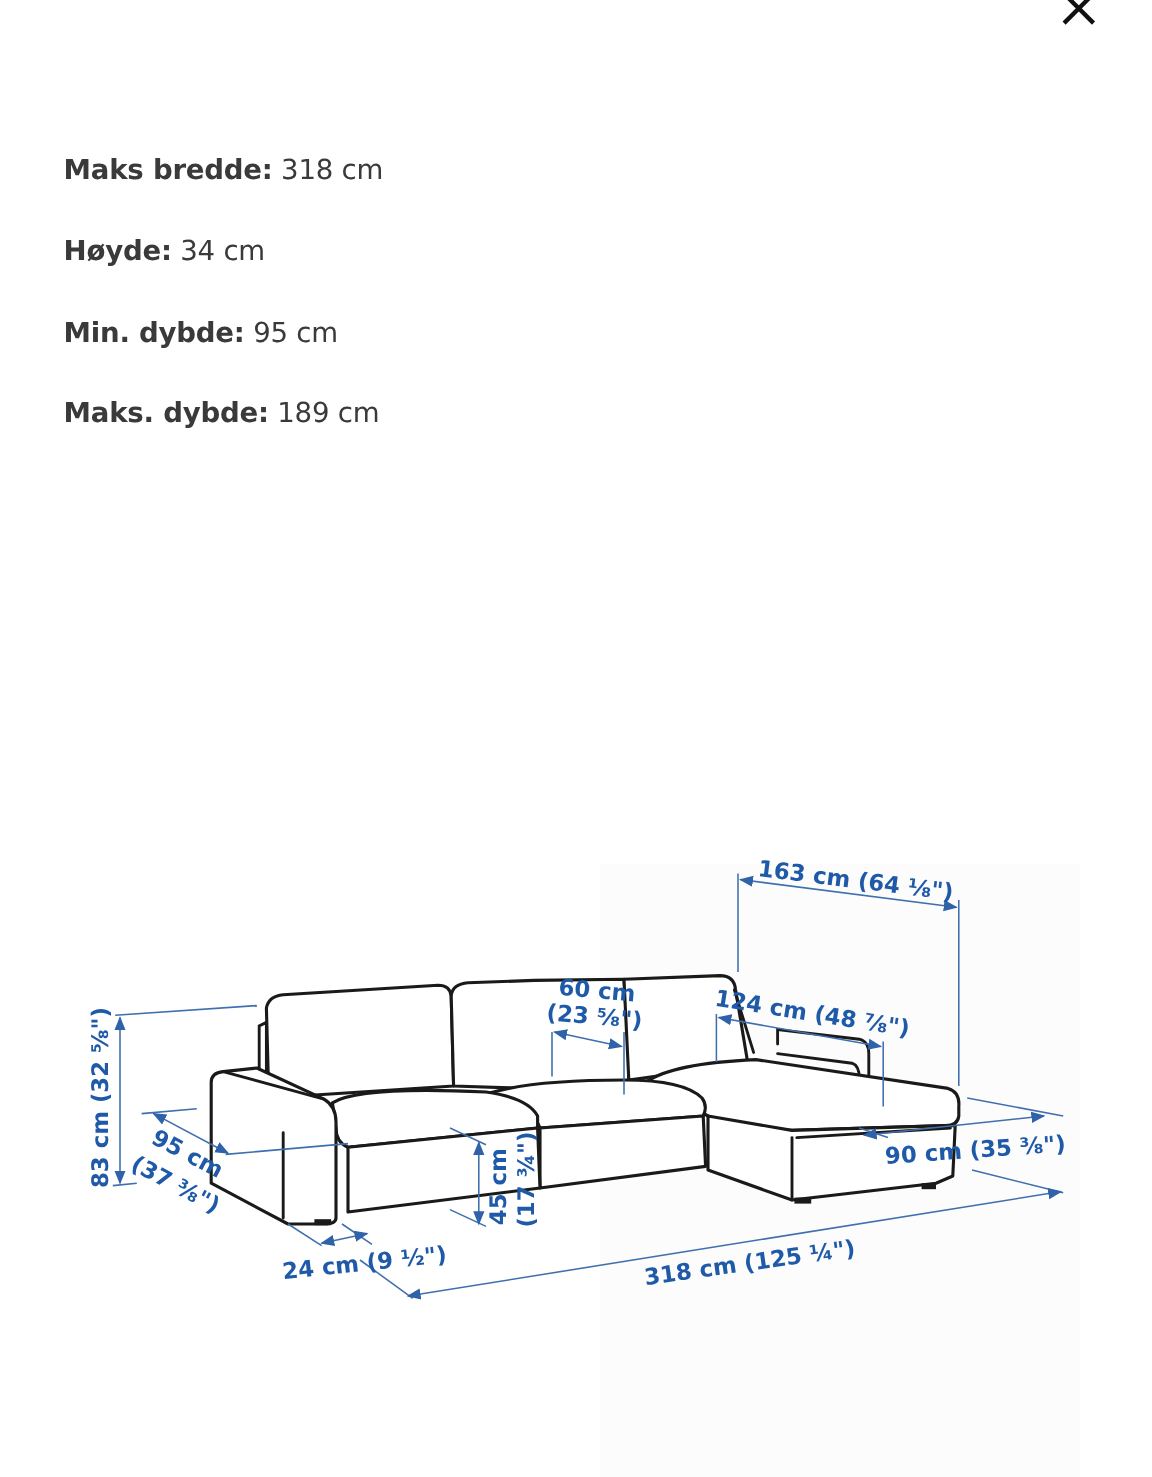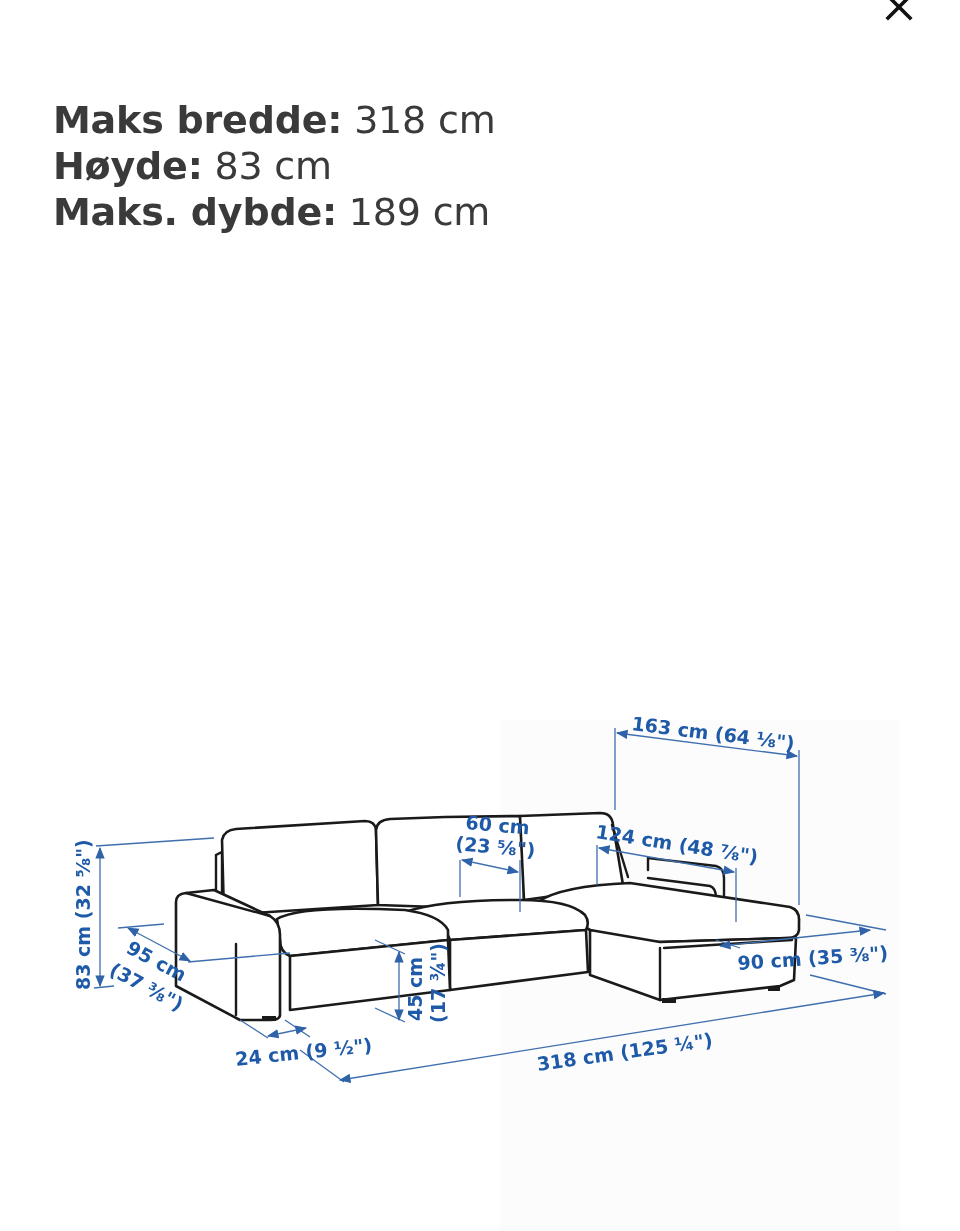--- a/index.html
+++ b/index.html
@@ -1,20 +1,20 @@
 <!DOCTYPE html>
 <html><head>
   <meta charset="utf-8">
   <style>
     html, body { margin: 0; padding: 0; background: #ffffff; }
     body { width: 960px; height: 1231px; position: relative; overflow: hidden; font-family: "DejaVu Sans", "Liberation Sans", sans-serif; }
     .close-btn { position: absolute; left: 878px; top: -8px; width: 44px; height: 36px; cursor: pointer; }
     .close-btn svg { width: 44px; height: 36px; }
     .specs { position: absolute; left: 53px; top: 98px; margin: 0; padding: 0; list-style: none; }
-    .spec-row { font-size: 38px; line-height: 45.8px; color: #333333; white-space: nowrap; letter-spacing: -0.2px; }
+    .spec-row { font-size: 23px; line-height: 45.8px; color: #333333; white-space: nowrap; letter-spacing: -0.2px; margin-top: 22px; }
     .spec-label { font-weight: bold; color: #3a3a3a; }
     .spec-value { font-weight: normal; color: #3a3a3a; }
     .diagram { position: absolute; left: 0; top: 690px; width: 960px; height: 541px; }
     .diagram svg { width: 960px; height: 541px; display: block; }
     .dim-text { font-family: "DejaVu Sans", "Liberation Sans", sans-serif; font-weight: bold; fill: #1f5aa8; font-size: 19px; }
     .dim-line { stroke: #3f6fae; stroke-width: 1.3; fill: none; }
     .sofa { stroke: #1a1a1a; stroke-width: 2.6; fill: #ffffff; stroke-linejoin: round; stroke-linecap: round; }
     .sofa-line { stroke: #1a1a1a; stroke-width: 2.4; fill: none; stroke-linecap: round; }
   </style>
 </head>
@@ -22,21 +22,22 @@
 
 <div class="close-btn">
   <svg viewBox="0 0 44 36">
     <line x1="10" y1="4" x2="32" y2="26" stroke="#111" stroke-width="3.6" stroke-linecap="square"></line>
     <line x1="32" y1="4" x2="10" y2="26" stroke="#111" stroke-width="3.6" stroke-linecap="square"></line>
   </svg>
 </div>
 
 <ul class="specs">
   <li class="spec-row"><span class="spec-label">Maks bredde:</span><span class="spec-value"> 318 cm</span></li>
-  <li class="spec-row"><span class="spec-label">Høyde:</span><span class="spec-value"> 83 cm</span></li>
+  <li class="spec-row"><span class="spec-label">Høyde:</span><span class="spec-value"> 34 cm</span></li>
+  <li class="spec-row"><span class="spec-label">Min. dybde:</span><span class="spec-value"> 95 cm</span></li>
   <li class="spec-row"><span class="spec-label">Maks. dybde:</span><span class="spec-value"> 189 cm</span></li>
 </ul>
 
 <div class="diagram">
 
   <svg viewBox="0 0 960 541">
     <defs>
       <marker id="arr" viewBox="0 0 10 10" refX="9" refY="5" markerWidth="9" markerHeight="9" orient="auto-start-reverse">
         <path d="M0,1 L10,5 L0,9 z" fill="#2f62a8"></path>
       </marker>

